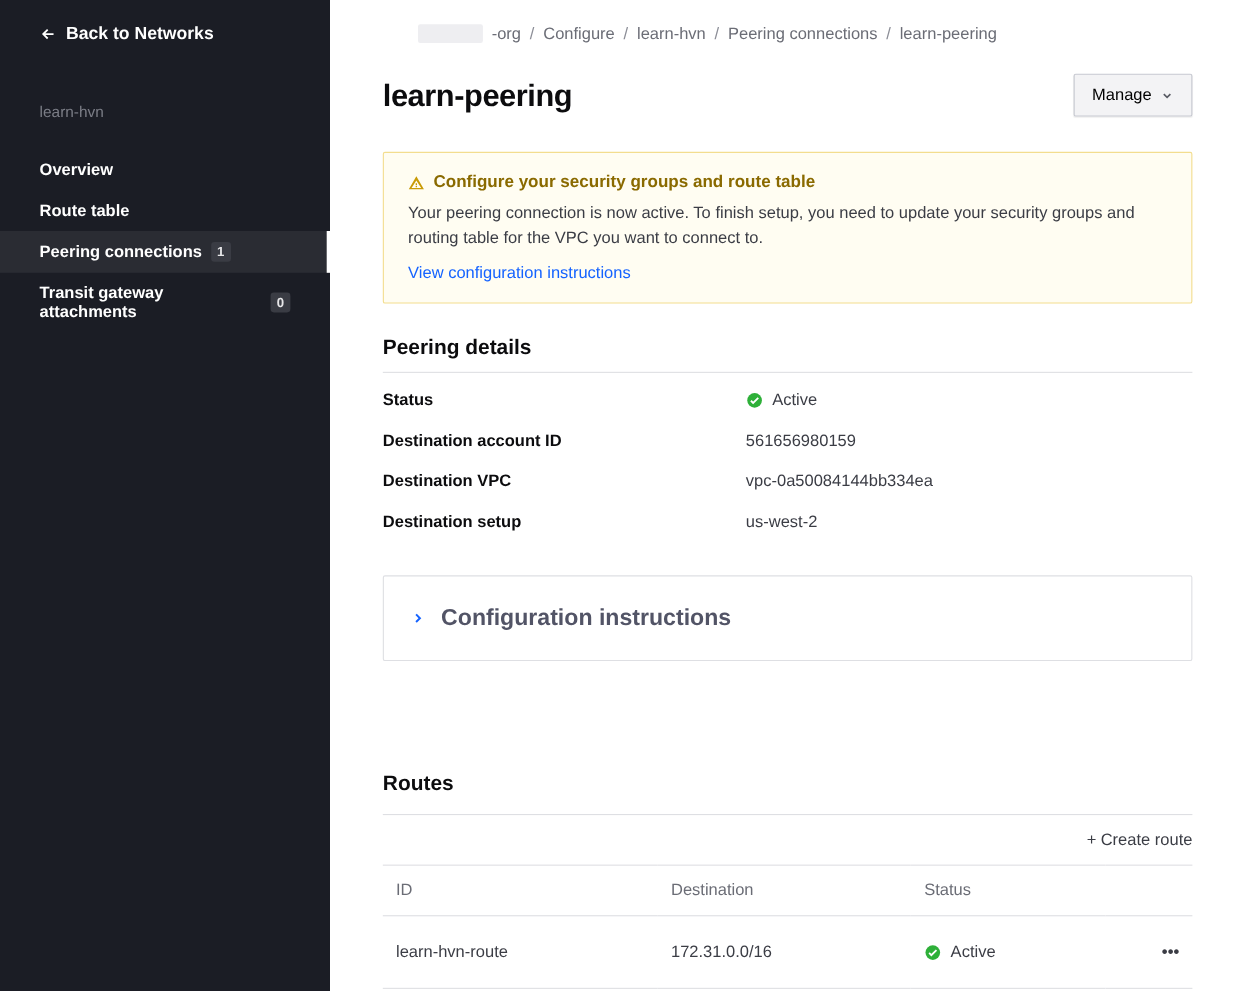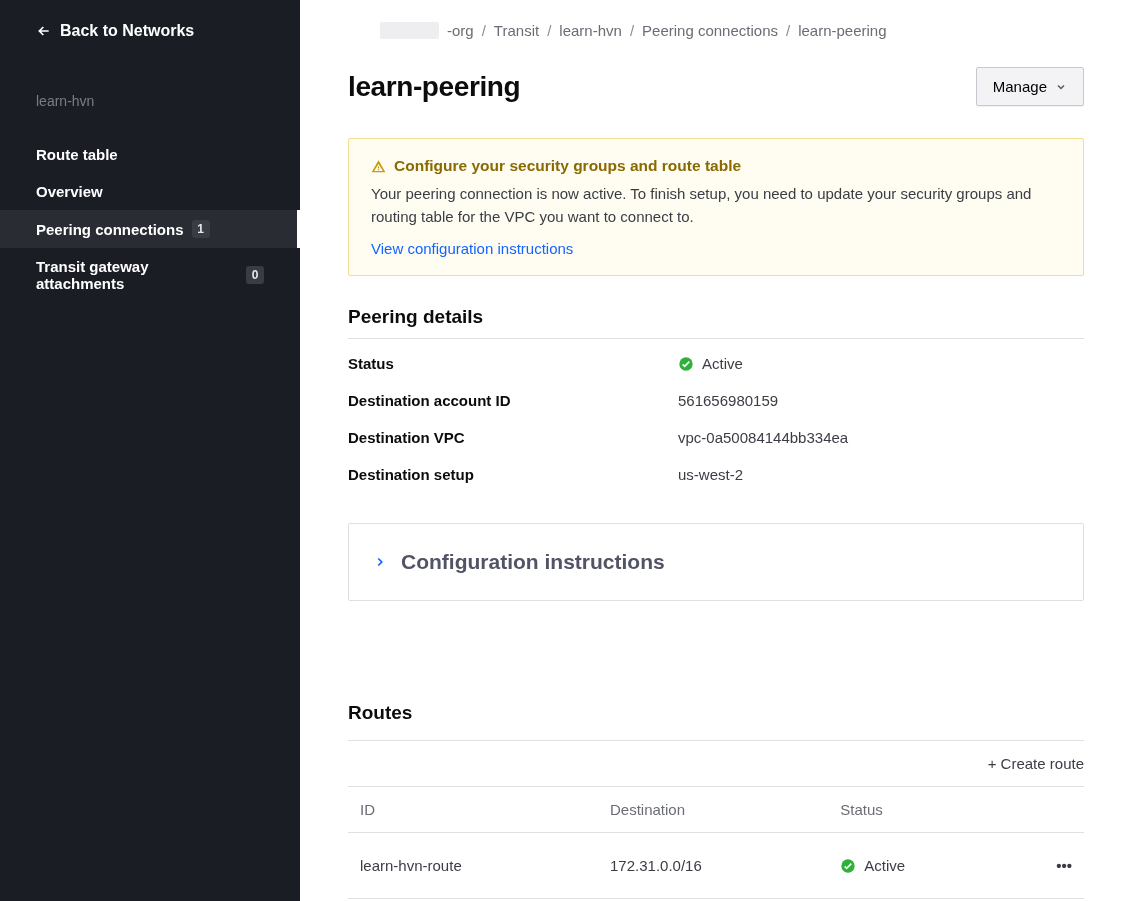--- a/index.html
+++ b/index.html
@@ -247,43 +247,43 @@
 <aside class="sidebar">
   <div class="back-link">
     <svg viewBox="0 0 24 24" fill="none" stroke="currentColor" stroke-width="2.5">
       <path d="M19 12H5M11 18l-6-6 6-6"></path>
     </svg>
     <span>Back to Networks</span>
   </div>
   <div class="sidebar-subtitle">learn-hvn</div>
   <nav id="sidebar-nav">
       <div class="nav-item">
+        <span>Overview</span>
+      </div>
+      <div class="nav-item">
         <span>Route table</span>
-      </div>
-      <div class="nav-item">
-        <span>Overview</span>
       </div>
       <div class="nav-item active">
         <span>Peering connections</span>
         <span class="badge">1</span>
       </div>
       <div class="nav-item">
         <span>Transit gateway attachments</span>
         <span class="badge">0</span>
       </div>
     </nav>
 </aside>
 
 <main class="main">
 
   <div class="breadcrumbs">
     <span class="crumb blurred">xx</span>
     <span class="crumb">-org</span>
     <span class="crumb-sep">/</span>
-    <span class="crumb">Transit</span>
+    <span class="crumb">Configure</span>
     <span class="crumb-sep">/</span>
     <span class="crumb">learn-hvn</span>
     <span class="crumb-sep">/</span>
     <span class="crumb">Peering connections</span>
     <span class="crumb-sep">/</span>
     <span class="crumb">learn-peering</span>
   </div>
 
   <div class="page-head">
     <h1 class="page-title">learn-peering</h1>

